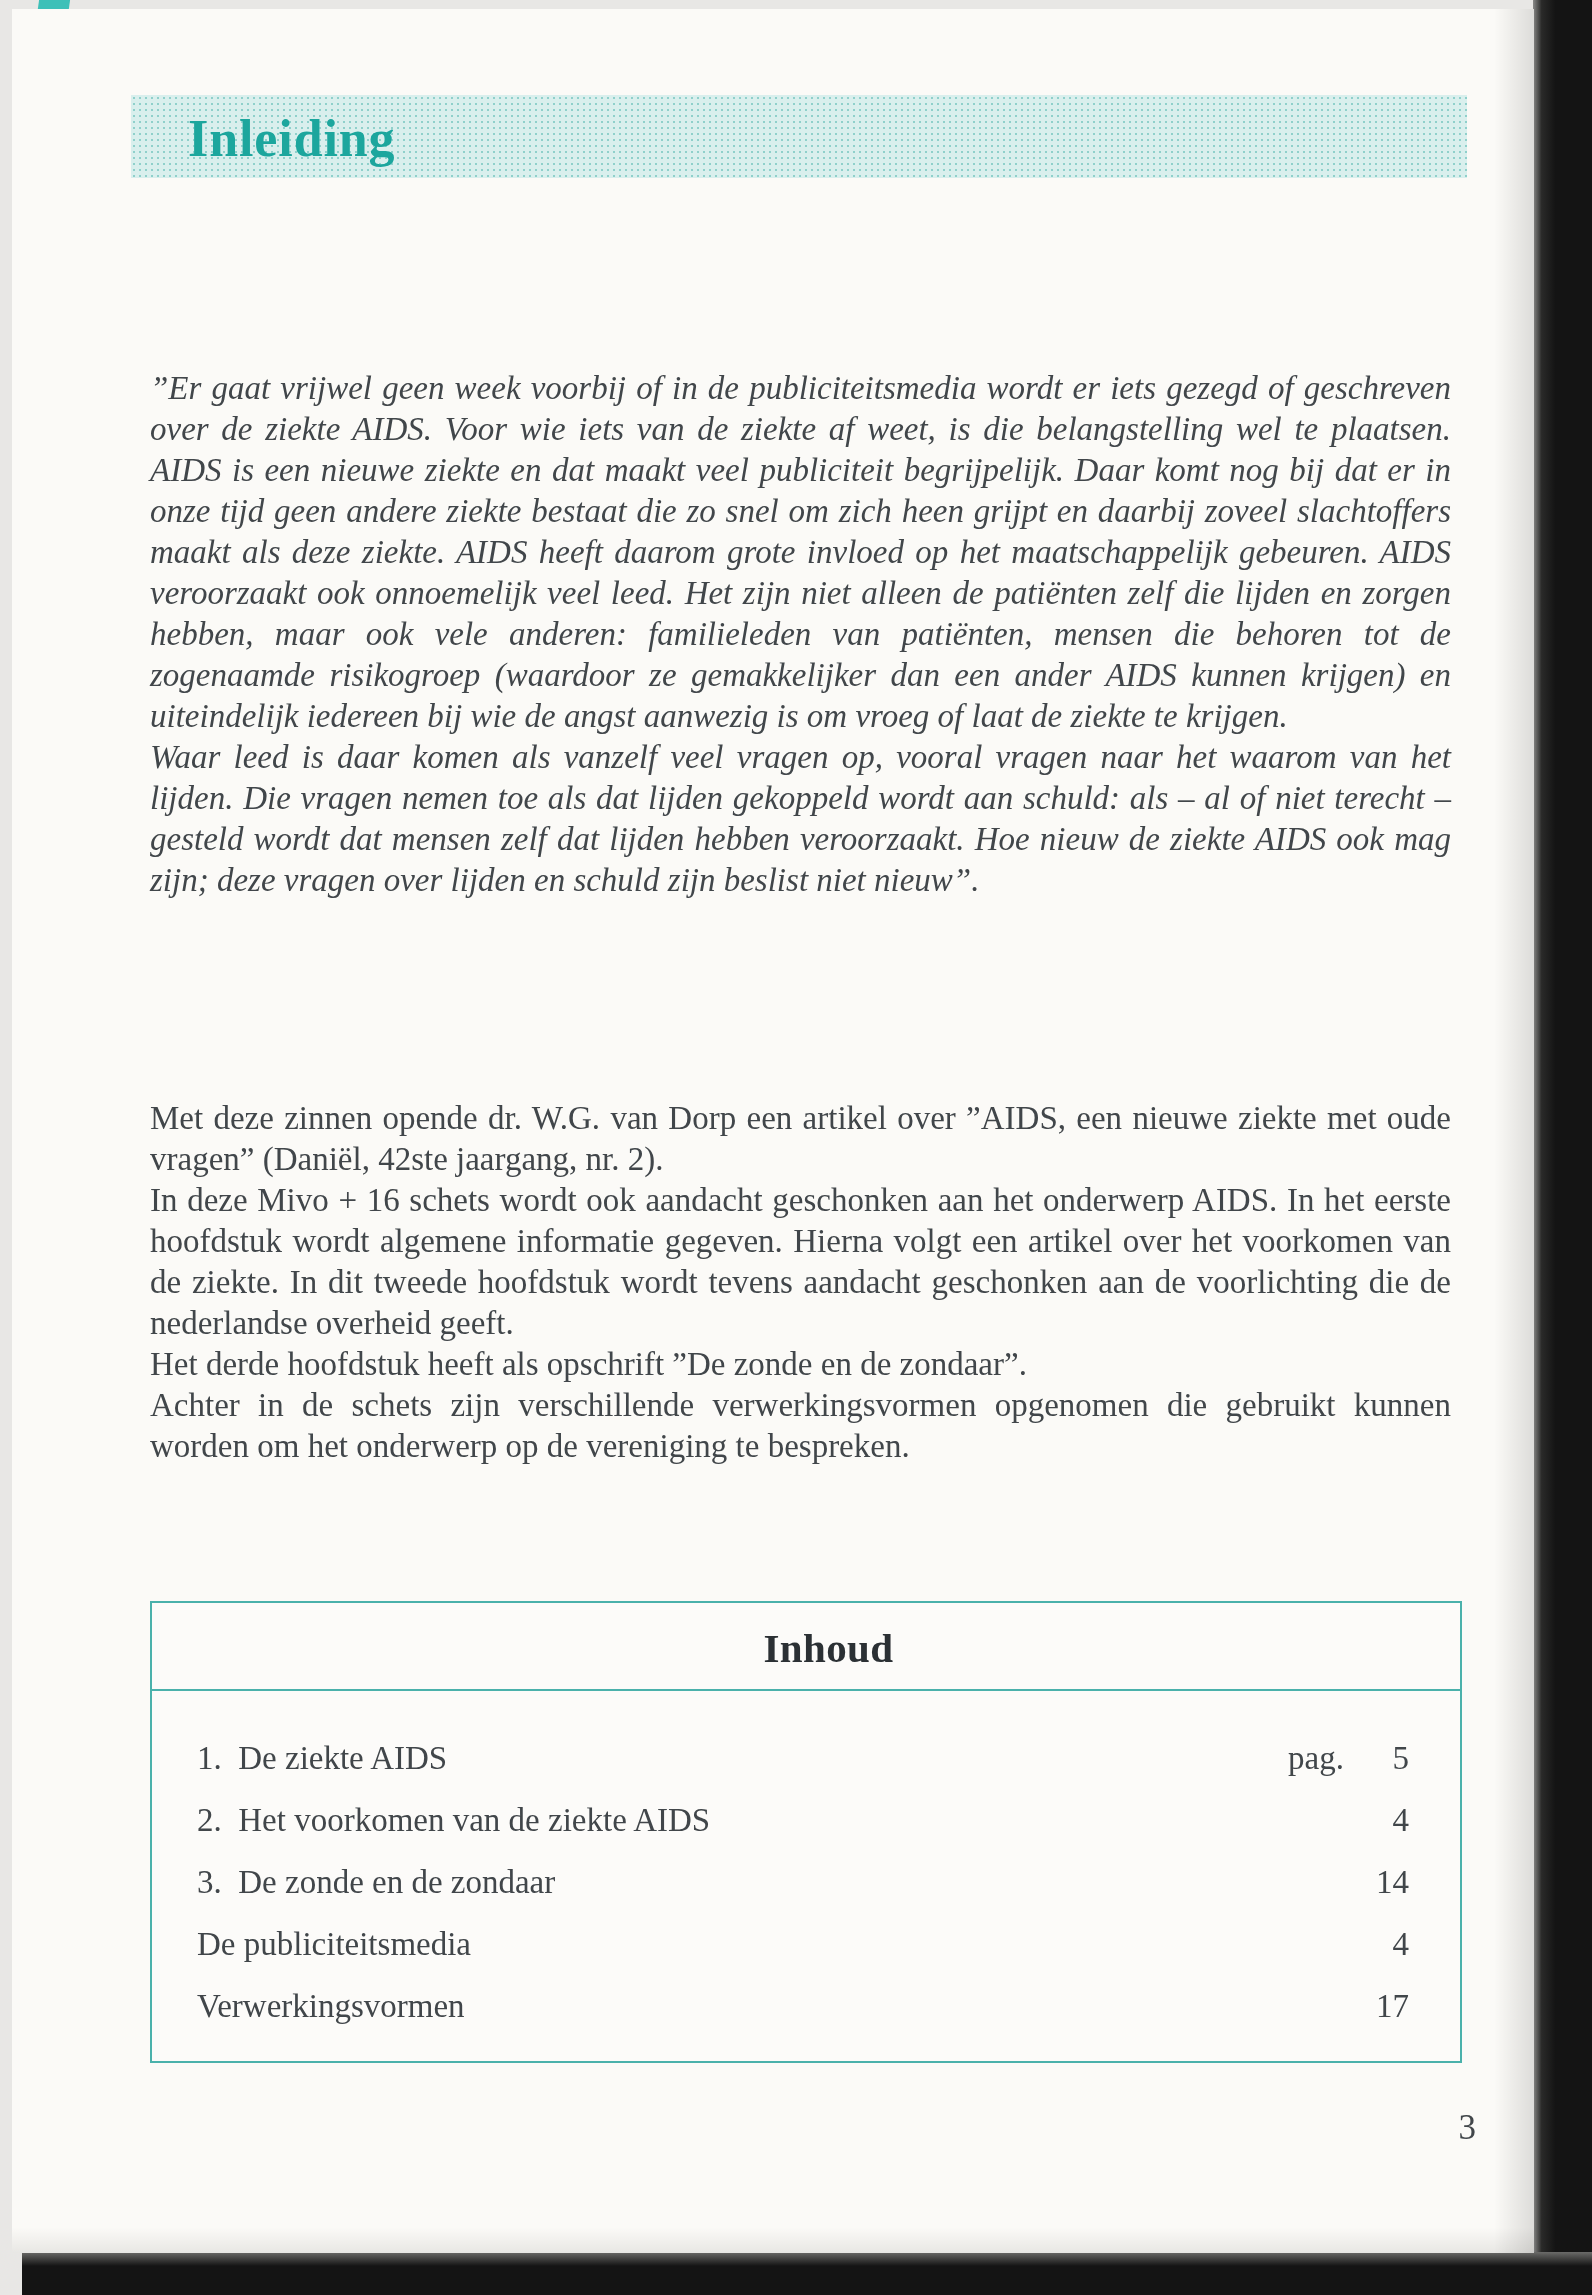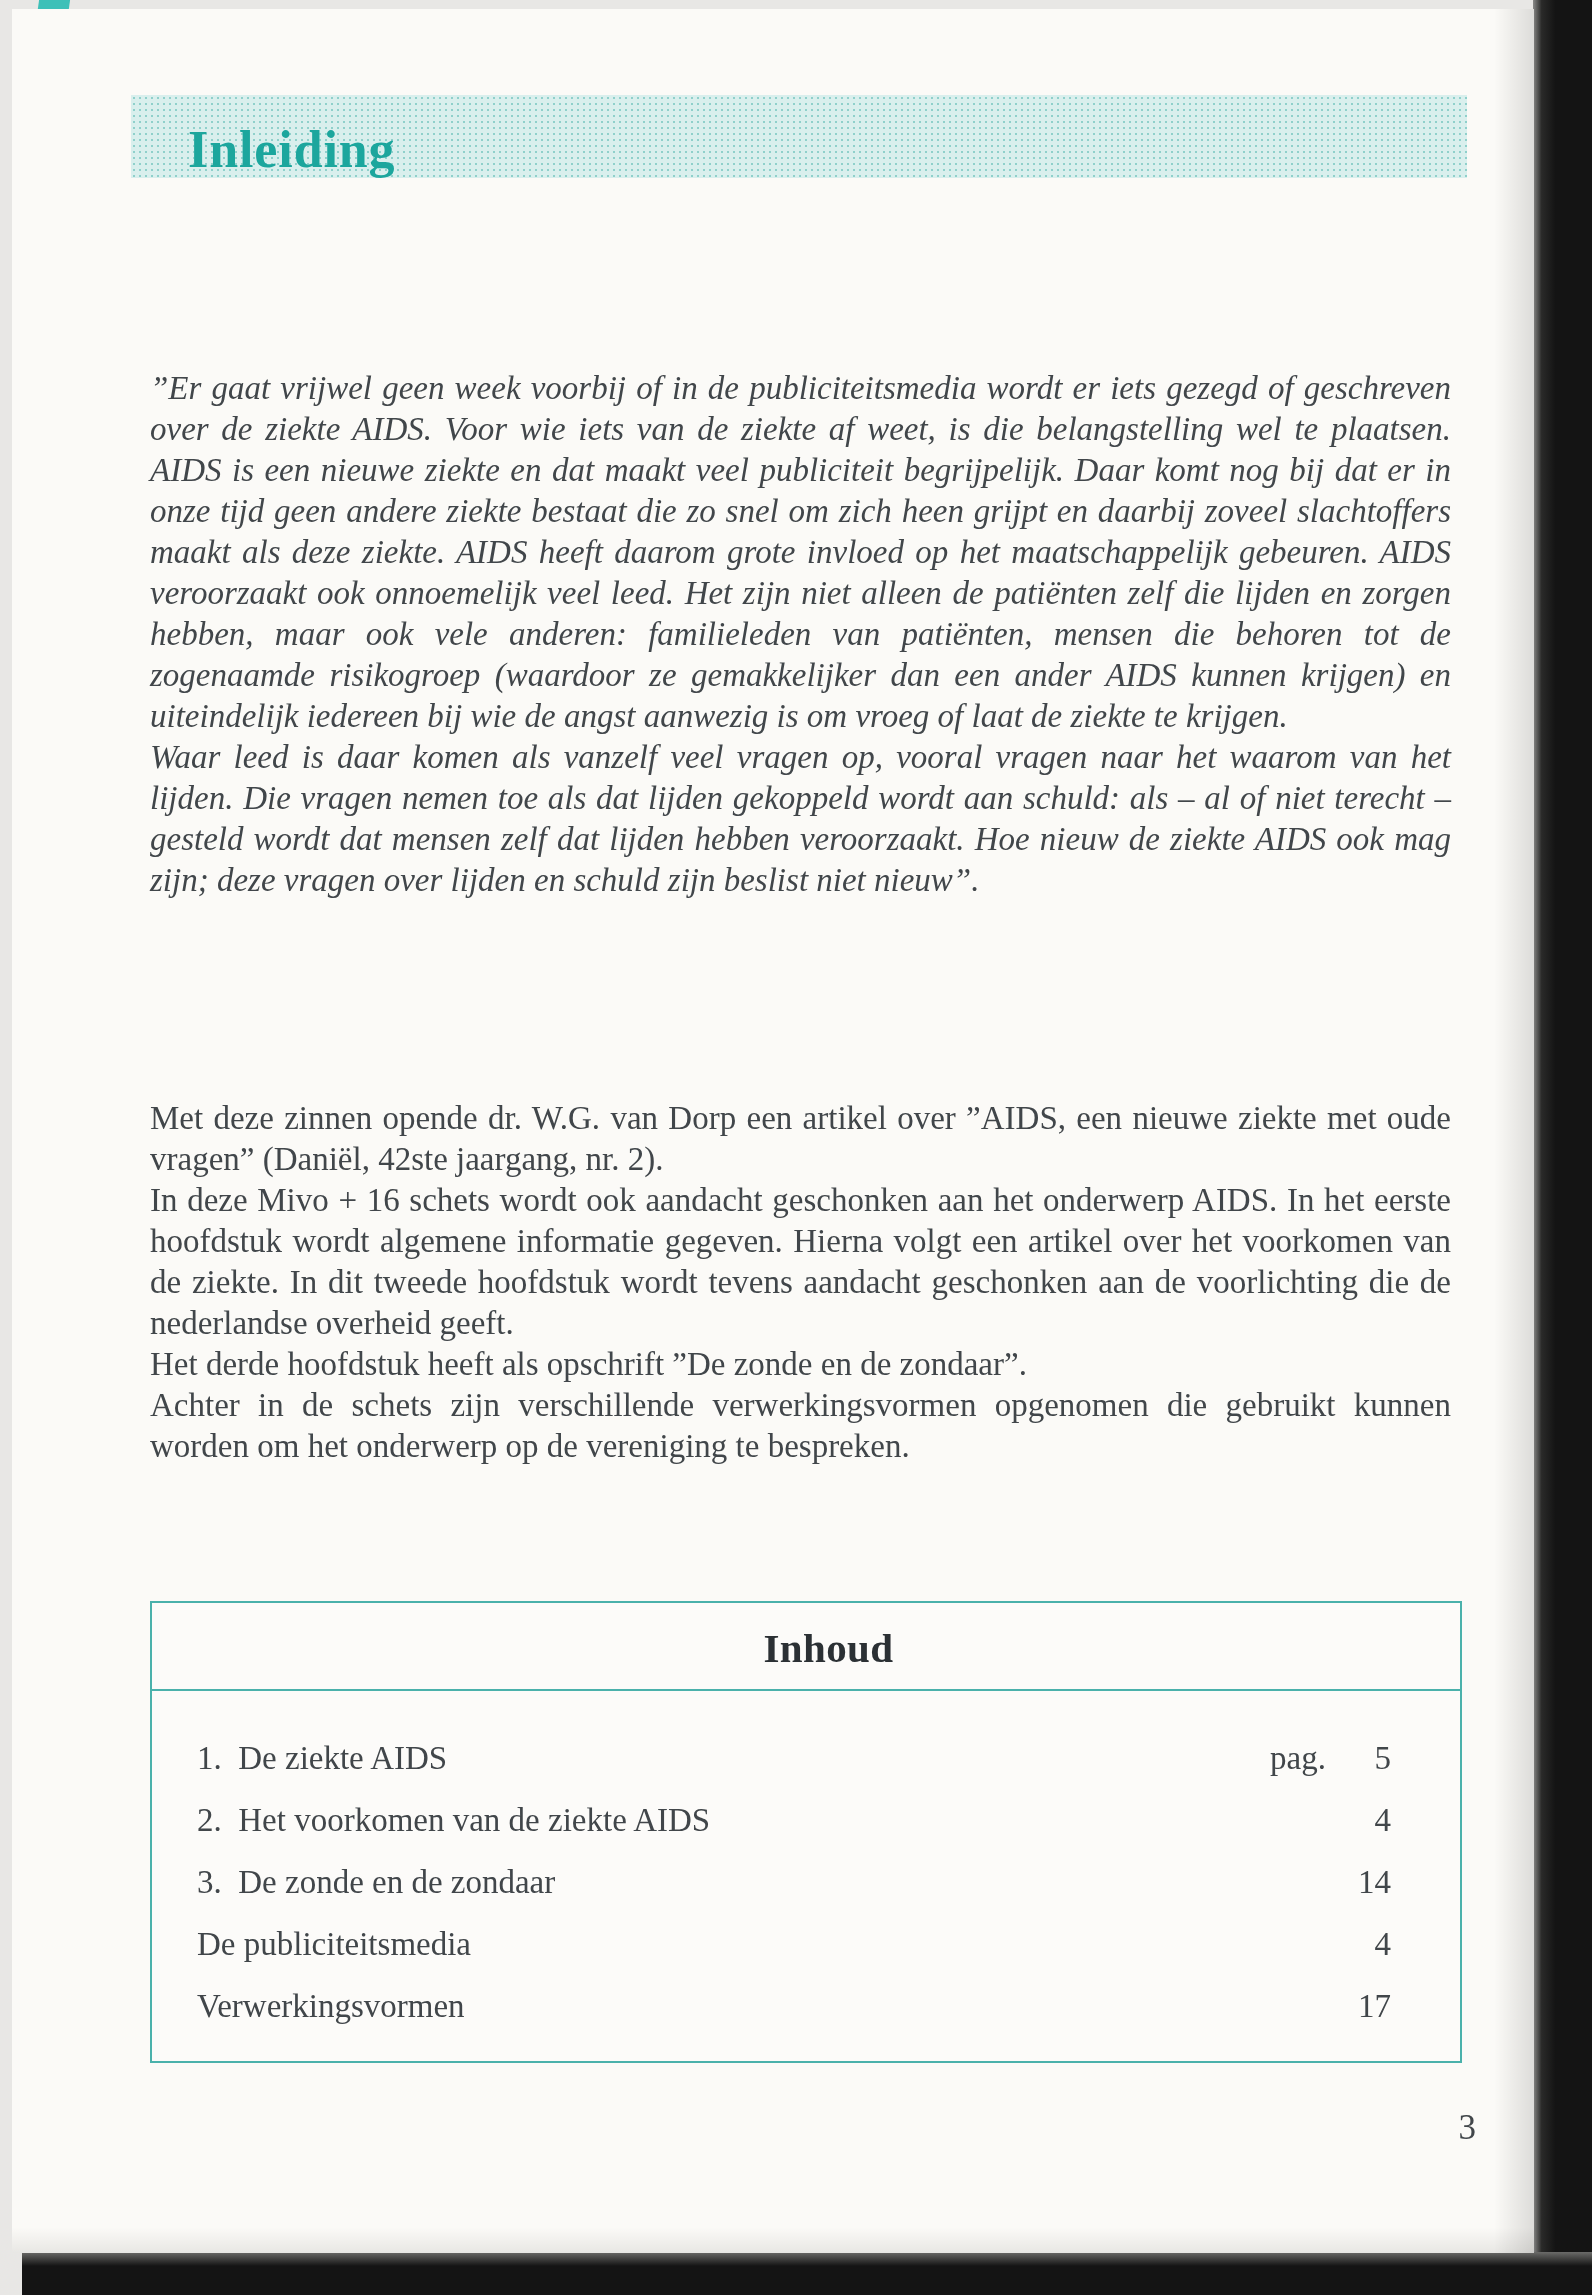--- a/index.html
+++ b/index.html
@@ -39,21 +39,21 @@
     pointer-events:none;
   }
   
   .band {
     position:absolute; left:119px; top:86px; width:1336px; height:83px;
     background-color:var(--band_bg,#d9efed);
     background-image:radial-gradient(var(--band_dot,#8fd0cb) 1.2px, rgba(0,0,0,0) 1.4px);
     background-size:6px 6px;
   }
   .band h1 {
-    margin:0; padding:26px 0 0 57px;
+    margin:0; padding:15px 0 0 57px;
     font-size:52px; line-height:1.1; font-weight:bold;
     color:var(--accent_teal,#1ca69d);
     letter-spacing:0.9px;
     text-shadow:0 0 0.9px rgba(255,255,255,0.6);
   }
   
   .quote, .bodytext {
     position:absolute; left:138px; width:1301px;
     color:var(--text,#41464a);
     font-size:33px; line-height:41px;
@@ -73,21 +73,21 @@
   .toc-head {
     border-bottom:2.6px solid var(--box_border,#4ab1ab);
     padding:21px 0 17.3px 45px;
   }
   .toc-head h2 {
     margin:0; font-size:41px; font-weight:bold;
     color:var(--heading_text,#2b3034);
     letter-spacing:0.4px;
     text-align:center;
   }
-  .toc-rows { padding:36px 69px 0 45px; }
+  .toc-rows { padding:36px 51px 0 45px; }
   .toc-row {
     display:flex; align-items:baseline;
     font-size:33px; line-height:62px;
     color:var(--text,#41464a);
   }
   .toc-label { flex:1; }
   .toc-pp { margin-right:8px; }
   .toc-page { min-width:57px; text-align:right; }
   
   .pagenum {

